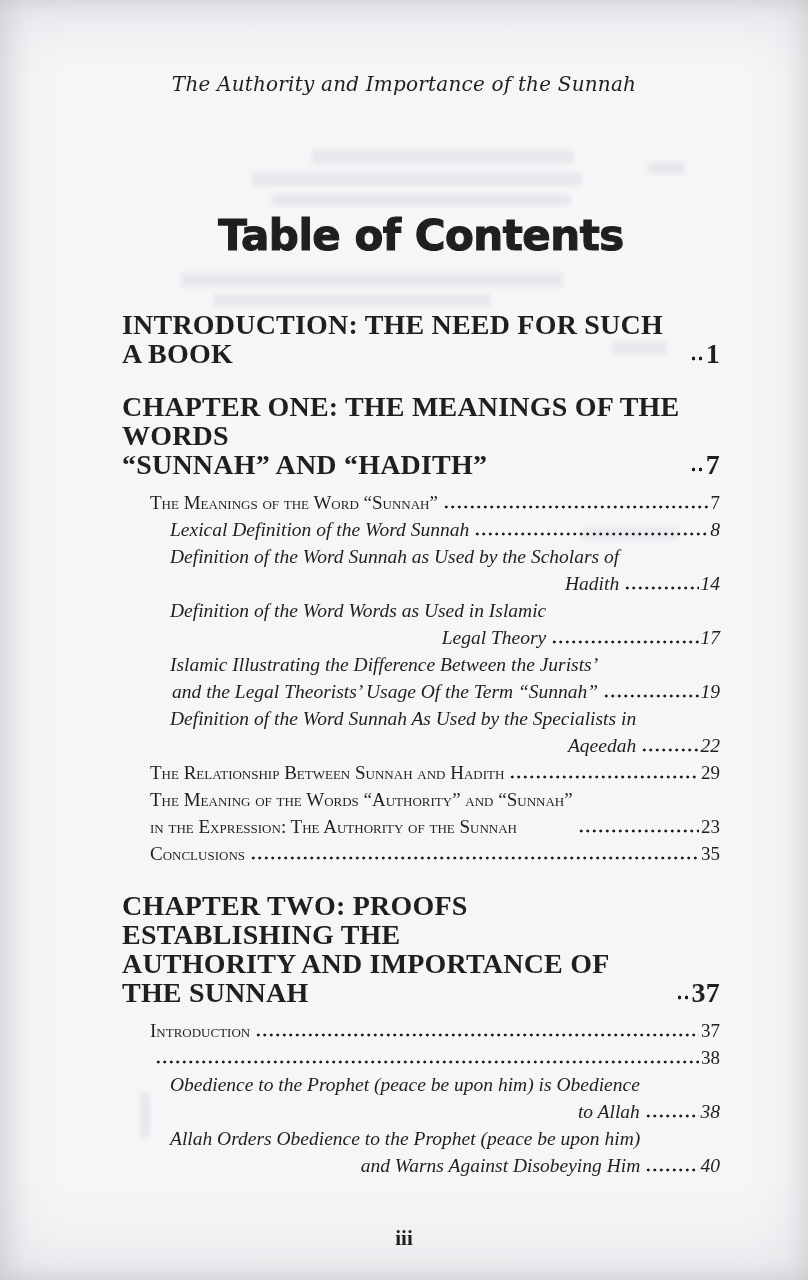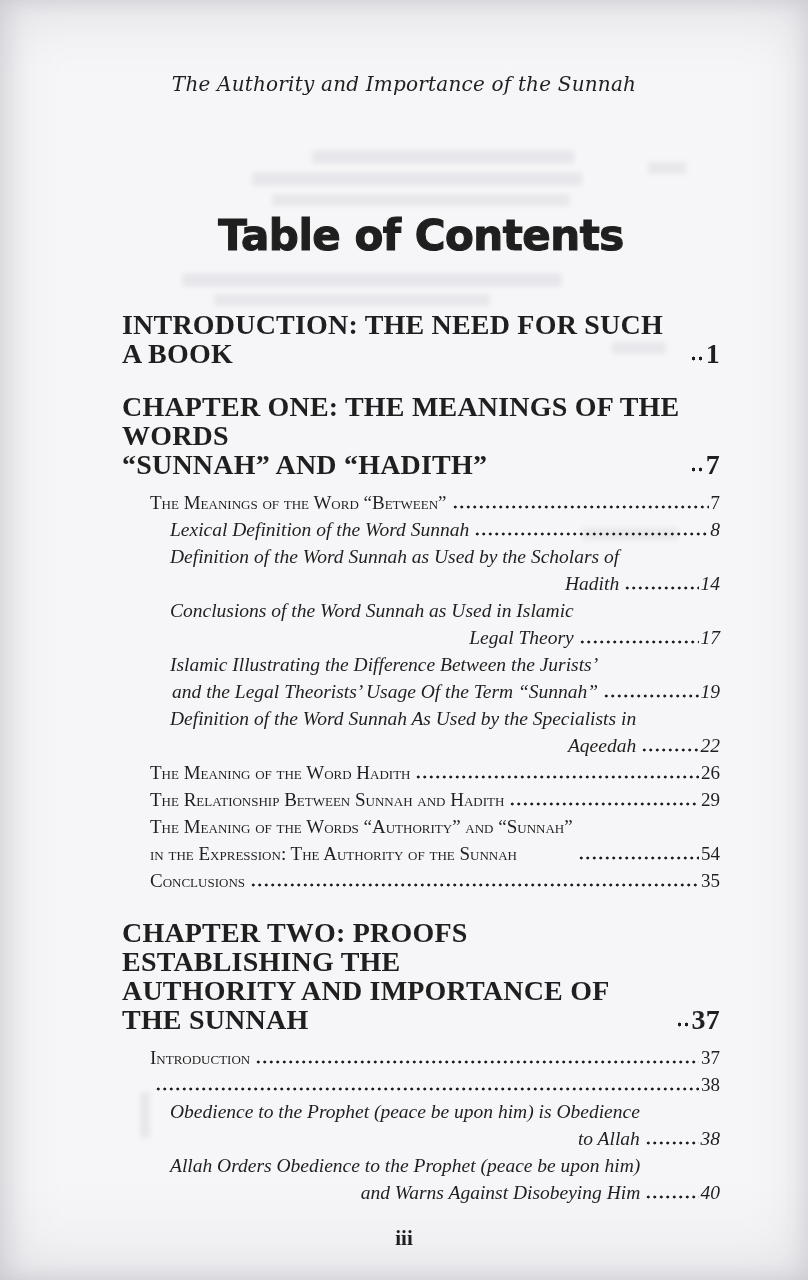--- a/index.html
+++ b/index.html
@@ -117,68 +117,63 @@
           <span class="leader"></span>
           <span class="p">1</span>
         </div>
         <div class="entry chapter">
           <span class="t">CHAPTER ONE: THE MEANINGS OF THE WORDS
 “SUNNAH” AND “HADITH”</span>
           <span class="leader"></span>
           <span class="p">7</span>
         </div>
         <div class="entry section">
-          <span class="t">The Meanings of the Word “Between”</span>
+          <span class="t">The Meanings of the Word “Sunnah”</span>
           <span class="leader"></span>
           <span class="p">7</span>
         </div>
         <div class="entry sub">
           <span class="t">Lexical Definition of the Word Sunnah</span>
           <span class="leader"></span>
           <span class="p">8</span>
         </div>
         <div class="entry sub">
           <span class="t">Definition of the Word Sunnah as Used by the Scholars of
 Hadith</span>
           <span class="leader"></span>
           <span class="p">14</span>
         </div>
         <div class="entry sub">
-          <span class="t">Conclusions of the Word Sunnah as Used in Islamic
+          <span class="t">Definition of the Word Words as Used in Islamic
 Legal Theory</span>
           <span class="leader"></span>
           <span class="p">17</span>
         </div>
         <div class="entry sub">
           <span class="t">Islamic Illustrating the Difference Between the Jurists’
 and the Legal Theorists’ Usage Of the Term “Sunnah”</span>
           <span class="leader"></span>
           <span class="p">19</span>
         </div>
         <div class="entry sub">
           <span class="t">Definition of the Word Sunnah As Used by the Specialists in
 Aqeedah</span>
           <span class="leader"></span>
           <span class="p">22</span>
         </div>
         <div class="entry section">
-          <span class="t">The Meaning of the Word Hadith</span>
-          <span class="leader"></span>
-          <span class="p">26</span>
-        </div>
-        <div class="entry section">
           <span class="t">The Relationship Between Sunnah and Hadith</span>
           <span class="leader"></span>
           <span class="p">29</span>
         </div>
         <div class="entry section">
           <span class="t">The Meaning of the Words “Authority” and “Sunnah”
 in the Expression: The Authority of the Sunnah</span>
           <span class="leader"></span>
-          <span class="p">54</span>
+          <span class="p">23</span>
         </div>
         <div class="entry section">
           <span class="t">Conclusions</span>
           <span class="leader"></span>
           <span class="p">35</span>
         </div>
         <div class="entry chapter">
           <span class="t">CHAPTER TWO: PROOFS ESTABLISHING THE
 AUTHORITY AND IMPORTANCE OF THE SUNNAH</span>
           <span class="leader"></span>

